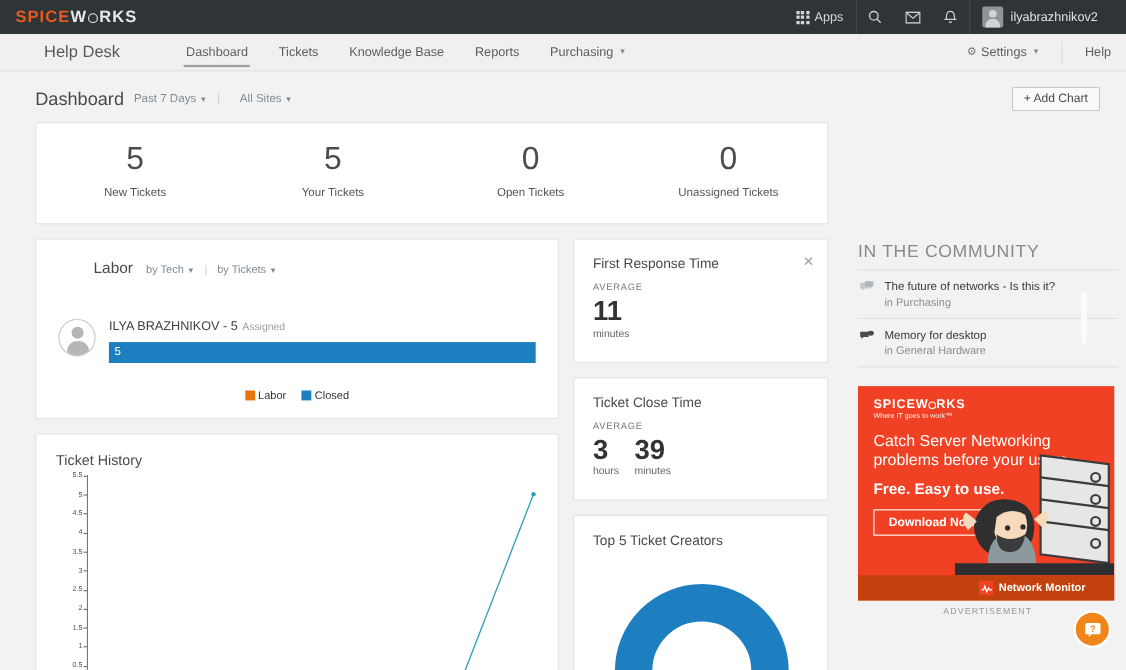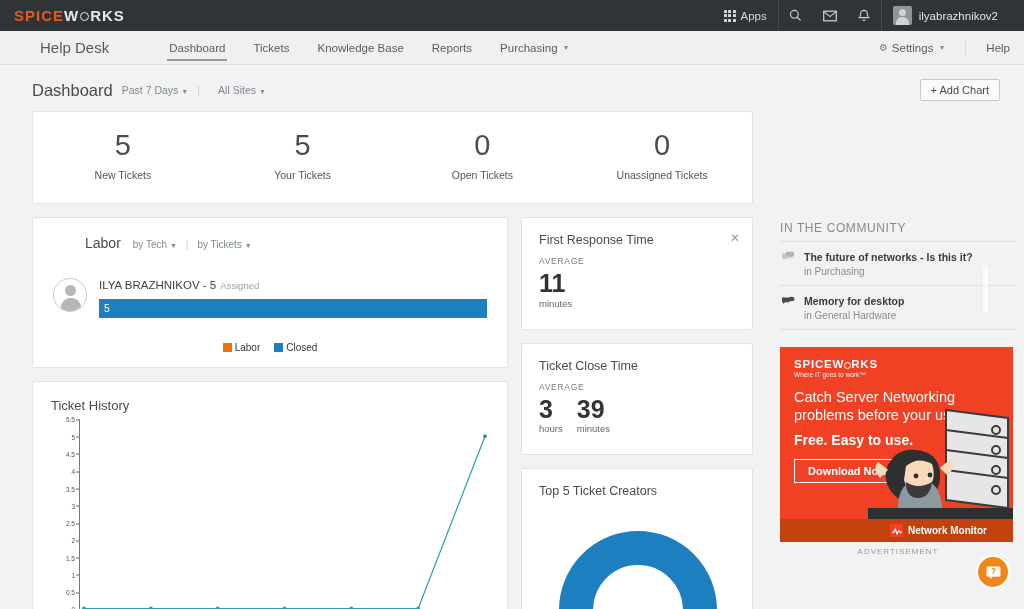--- a/index.html
+++ b/index.html
@@ -88,21 +88,21 @@
   .kpi-card { display: flex; padding: 18px 0 22px; margin-bottom: 13px; width: 721px; }
   .kpi { flex: 1; text-align: center; }
   .kpi-num { font-size: 29px; color: #4c4c4c; font-weight: 300; line-height: 1.05; }
   .kpi-lbl { font-size: 10.5px; color: #555; margin-top: 9px; }
 
   
   .labor-card { padding: 17px 20px 14px; margin-bottom: 13px; }
   .labor-head { display: flex; align-items: baseline; margin-left: 32px; }
   .labor-title { font-size: 14px; color: #4a4a4a; }
   .labor-opt { font-size: 10px; color: #7f8b94; margin-left: 12px; }
-  .labor-row { display: flex; align-items: flex-start; margin-top: 24px; }
+  .labor-row { display: flex; align-items: flex-start; margin-top: 36px; }
   .av-circle {
     width: 34px; height: 34px; border-radius: 50%; border: 1px solid #c9c9c9;
     background: #fff; position: relative; overflow: hidden; flex: none; margin-top: 3px;
   }
   .av-circle::before { content:""; position:absolute; width:11px; height:11px; border-radius:50%; background:#b6b6b6; left:11px; top:6px; }
   .av-circle::after { content:""; position:absolute; width:20px; height:14px; border-radius:9px 9px 0 0; background:#b6b6b6; left:7px; top:19px; }
   .labor-body { flex: 1; margin-left: 12px; }
   .labor-name { font-size: 11.5px; color: #3f3f3f; }
   .labor-assigned { font-size: 9.5px; color: #a0a0a0; margin-left: 4px; }
   .bar-wrap { margin-top: 6px; height: 19px; }
@@ -125,24 +125,24 @@
   .stat-title { font-size: 12.5px; color: #4a4a4a; }
   .stat-x { position: absolute; right: 12px; top: 13px; font-size: 12px; color: #9a9a9a; }
   .stat-avg { font-size: 8.5px; color: #7a7a7a; letter-spacing: 0.7px; margin-top: 9px; }
   .stat-vals { display: flex; gap: 14px; margin-top: 4px; }
   .stat-v { }
   .stat-num { font-size: 25px; color: #333; font-weight: bold; line-height: 1.05; }
   .stat-unit { font-size: 9.5px; color: #666; margin-top: 1px; }
   .donut-card { padding: 15px 17px 0; height: 159px; overflow: hidden; }
 
   
-  .comm-head { font-size: 12px; color: #8a8a8a; letter-spacing: 0.6px; padding-bottom: 6px; border-bottom: 1px solid #e0e0e0; }
+  .comm-head { font-size: 16px; color: #8a8a8a; letter-spacing: 0.6px; padding-bottom: 6px; border-bottom: 1px solid #e0e0e0; }
   .comm-item { display: flex; gap: 8px; padding: 9px 0 8px; border-bottom: 1px solid #e0e0e0; }
   .comm-ico { width: 16px; flex: none; display:flex; align-items:flex-start; justify-content:center; color:#9aa0a4; }
-  .comm-t { font-size: 10.5px; color: #3b3b3b; font-weight: bold; line-height: 1.25; }
+  .comm-t { font-size: 10.5px; color: #3b3b3b; font-weight: normal; line-height: 1.25; }
   .comm-s { font-size: 10px; color: #8d8d8d; margin-top: 2px; }
 
   .ad { width: 233px; height: 195px; background: #f04124; position: relative; overflow: hidden; margin-top: 17px; color: #fff; }
   .ad-logo { padding: 11px 0 0 14px; font-size: 11.5px; font-weight: bold; letter-spacing: 0.8px; }
   .ad-logo .oc { display:inline-block; width:7px;height:7px;border:1.3px solid #fff;border-radius:50%; position:relative; top:1px; }
   .ad-tag { font-size: 6.5px; padding-left: 14px; opacity: 0.92; margin-top: 1px; }
   .ad-h { font-size: 14.5px; padding: 11px 14px 0; line-height: 1.22; font-weight: 300; }
   .ad-sub { font-size: 14px; font-weight: bold; padding: 7px 14px 0; }
   .ad-btn { display:inline-block; margin: 11px 0 0 14px; border: 1.5px solid #fff; padding: 5px 13px; font-size: 11px; font-weight: bold; }
   .ad-foot { position: absolute; left: 0; right: 0; bottom: 0; height: 23px; background: #c2410c; display:flex; align-items:center; padding-left: 110px; gap: 5px; }

